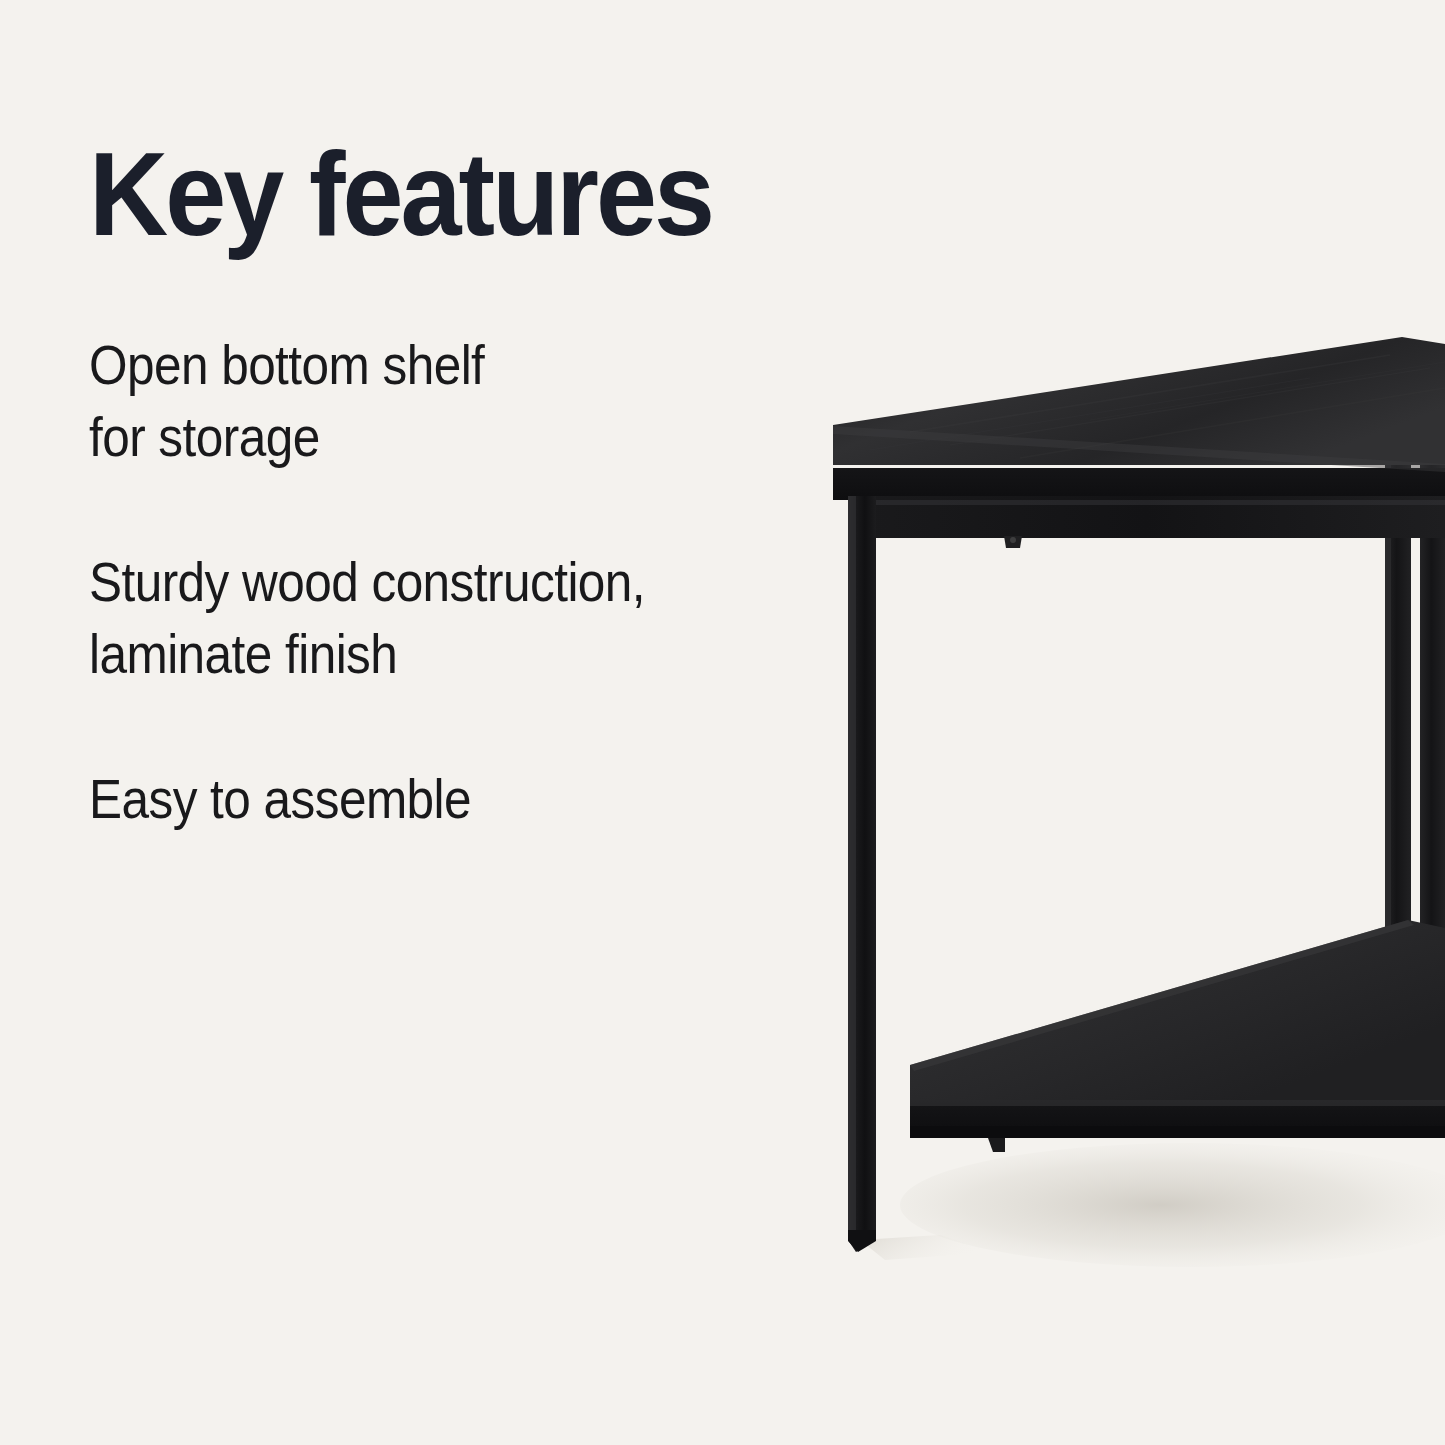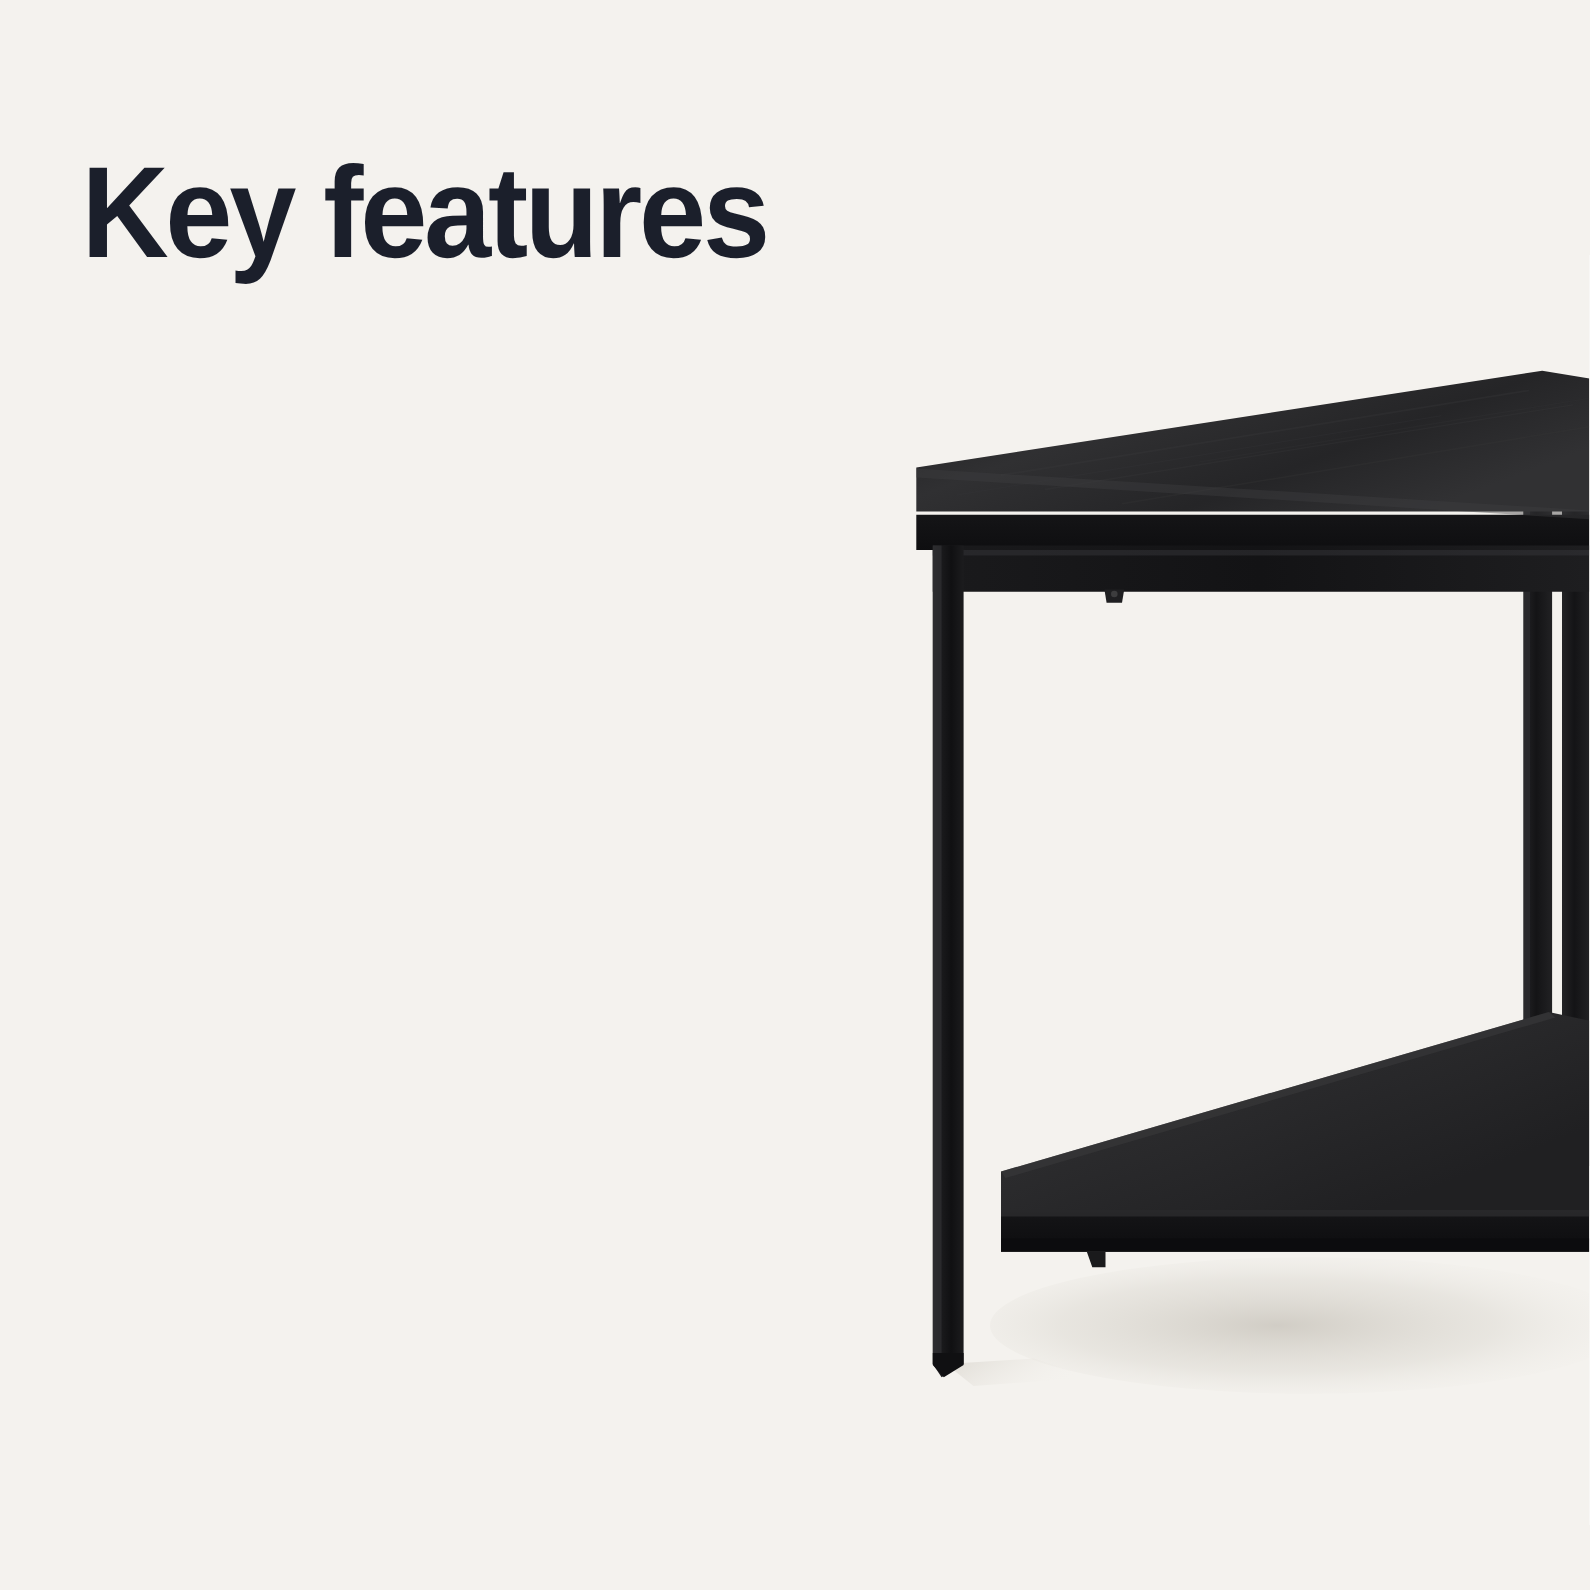--- a/index.html
+++ b/index.html
@@ -16,21 +16,21 @@
     position: relative;
     width: 1445px;
     height: 1445px;
     background: #F4F2EE;
     overflow: hidden;
   }
 
   
   #text-panel {
     position: absolute;
-    left: 0;
+    left: 15px;
     top: 0;
     width: 830px;
     height: 1445px;
     z-index: 5;
   }
 
   #page-title {
     position: absolute;
     left: 74px;
     top: 52px;
@@ -79,20 +79,37 @@
 </style>
 </head>
 <body>
 
 <div id="canvas" style="background: rgb(244, 242, 238);">
 
   <div id="text-panel">
 
     <h1 id="page-title" style="color: rgb(27, 31, 43);">Key features</h1>
 
+    <div id="feature-list">
+
+      <p class="feature-item">
+        <span class="feature-line">Open bottom shelf</span>
+        <span class="feature-line">for storage</span>
+      </p>
+
+      <p class="feature-item">
+        <span class="feature-line">Sturdy wood construction,</span>
+        <span class="feature-line">laminate finish</span>
+      </p>
+
+      <p class="feature-item">
+        <span class="feature-line">Easy to assemble</span>
+      </p>
+
+    </div>
   </div>
 
   <div id="product-photo">
     <svg viewBox="0 0 655 1000" preserveAspectRatio="none">
       <defs>
         <linearGradient id="gTop" x1="0" y1="0" x2="1" y2="0.55">
           <stop offset="0%" stop-color="#1D1D1F"></stop>
           <stop offset="38%" stop-color="#303032"></stop>
           <stop offset="72%" stop-color="#252527"></stop>
           <stop offset="100%" stop-color="#313133"></stop>

